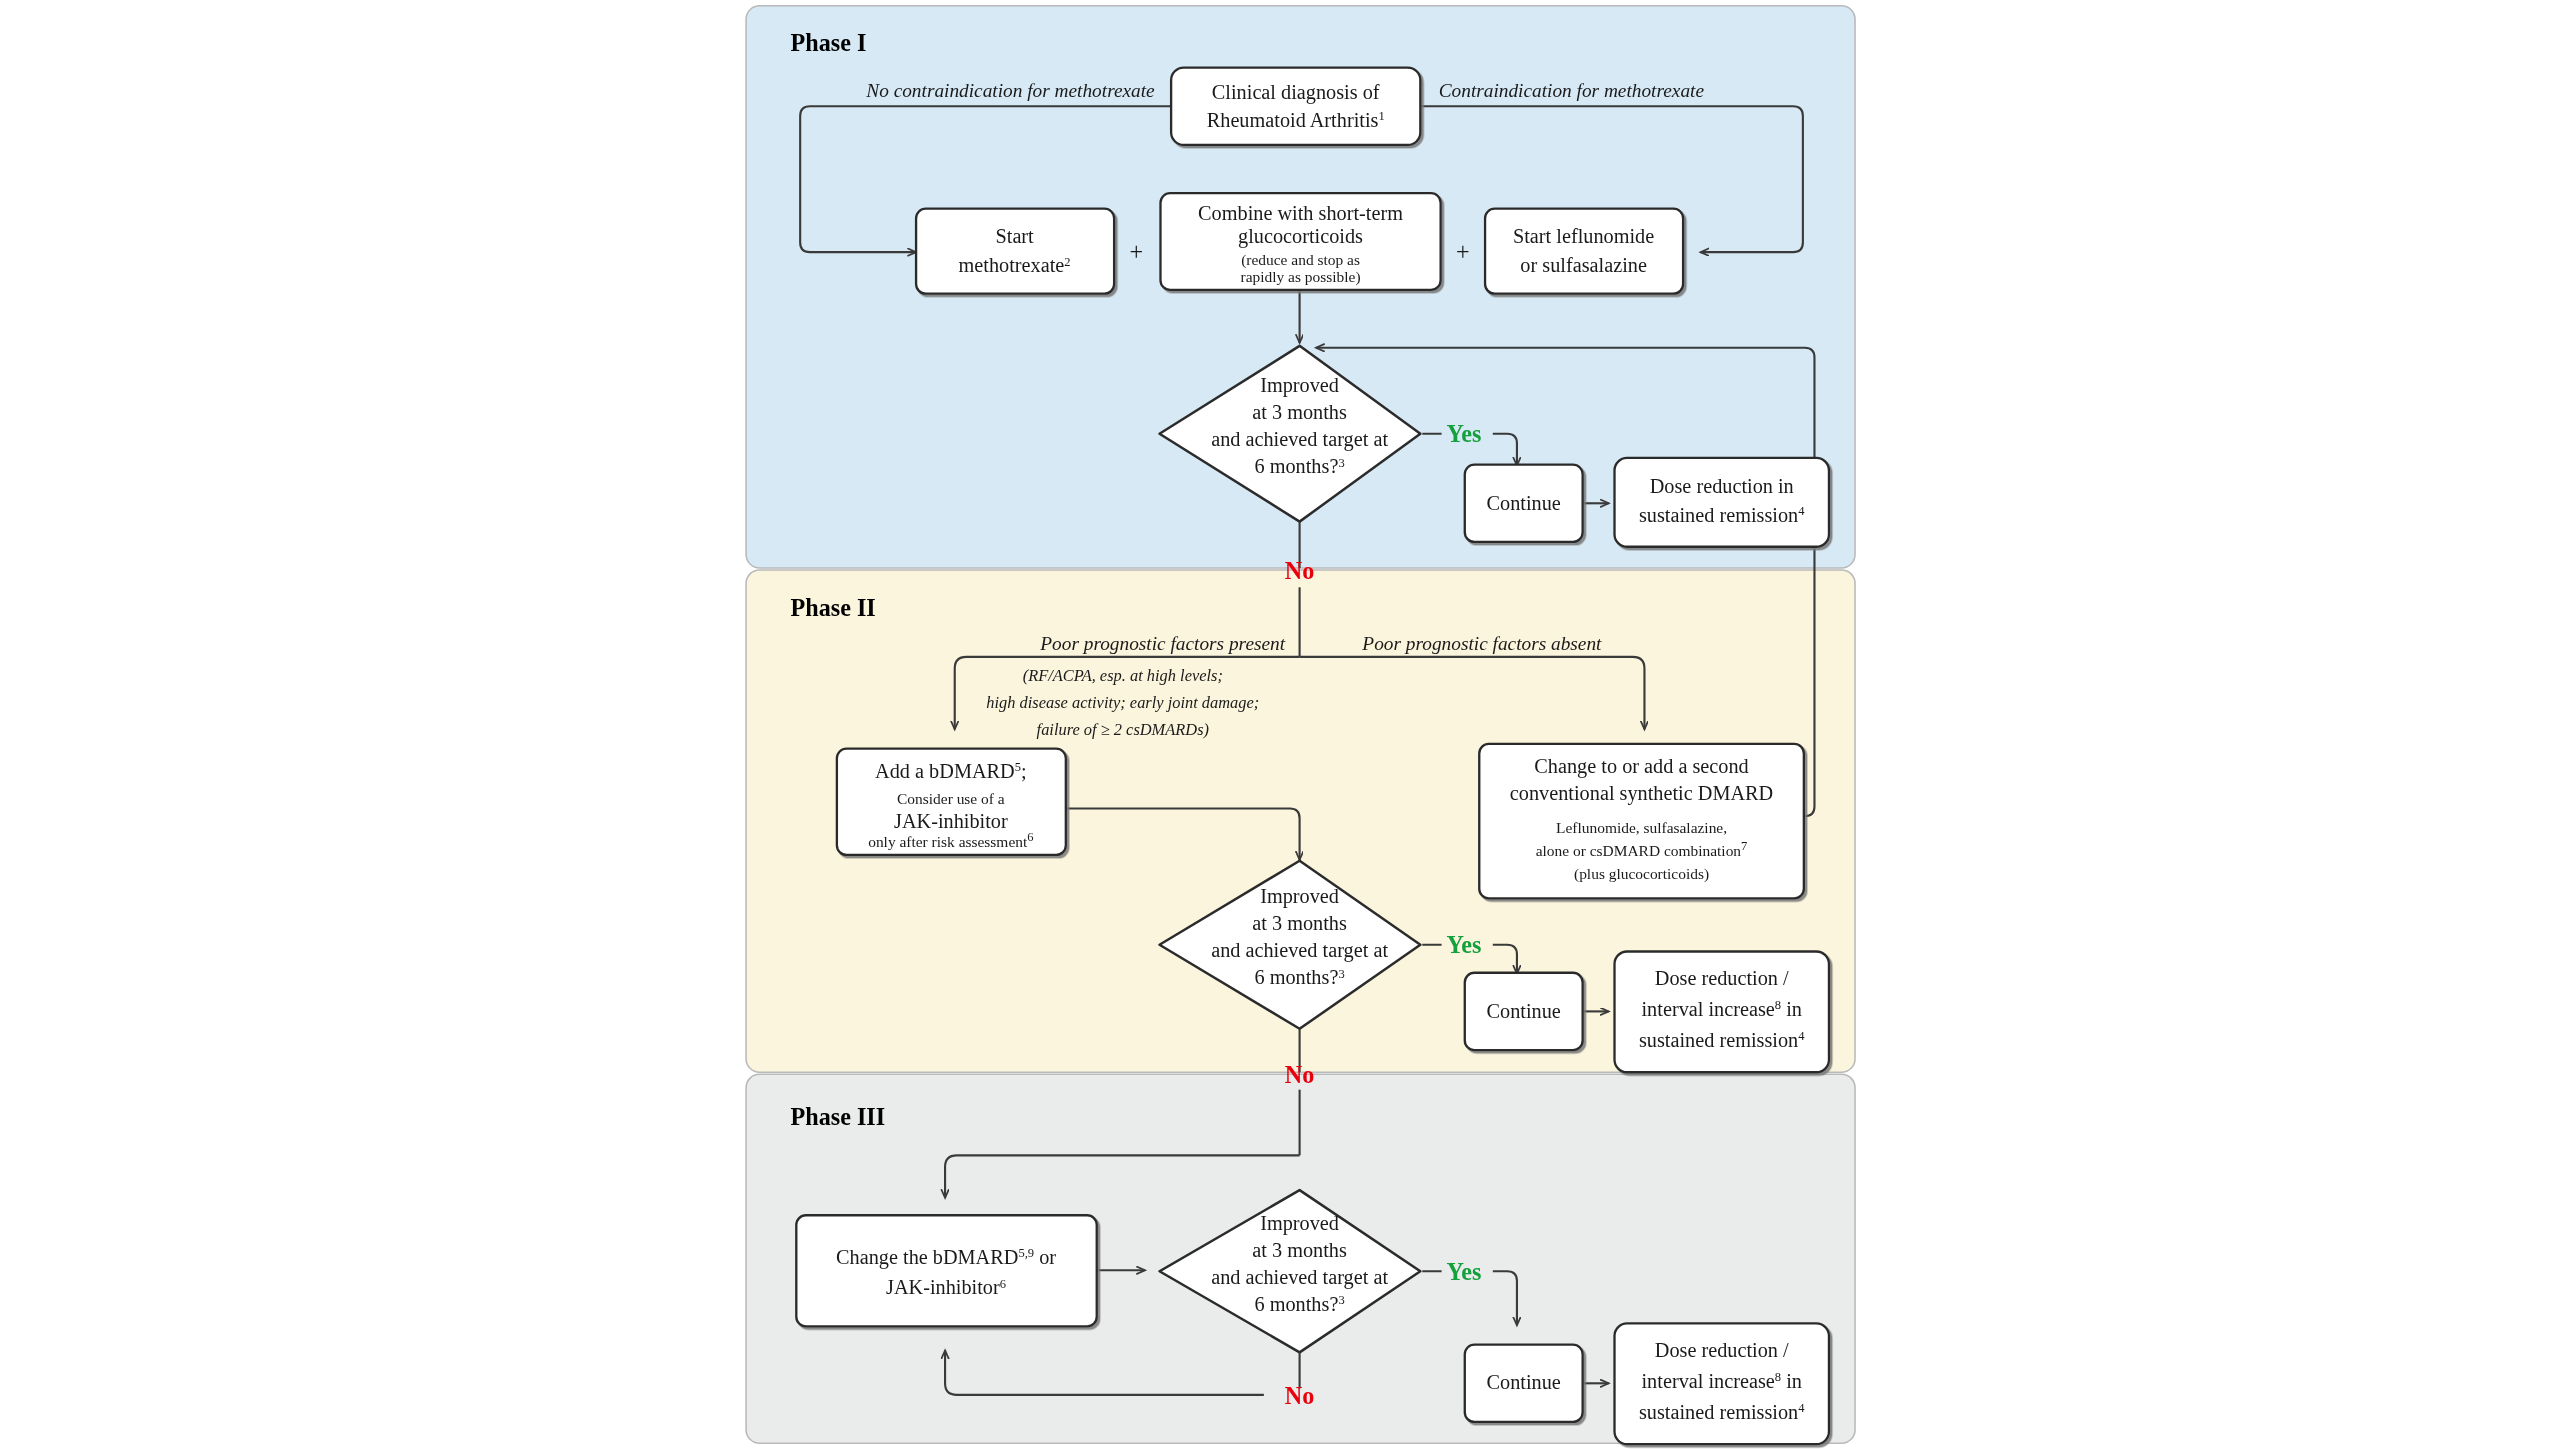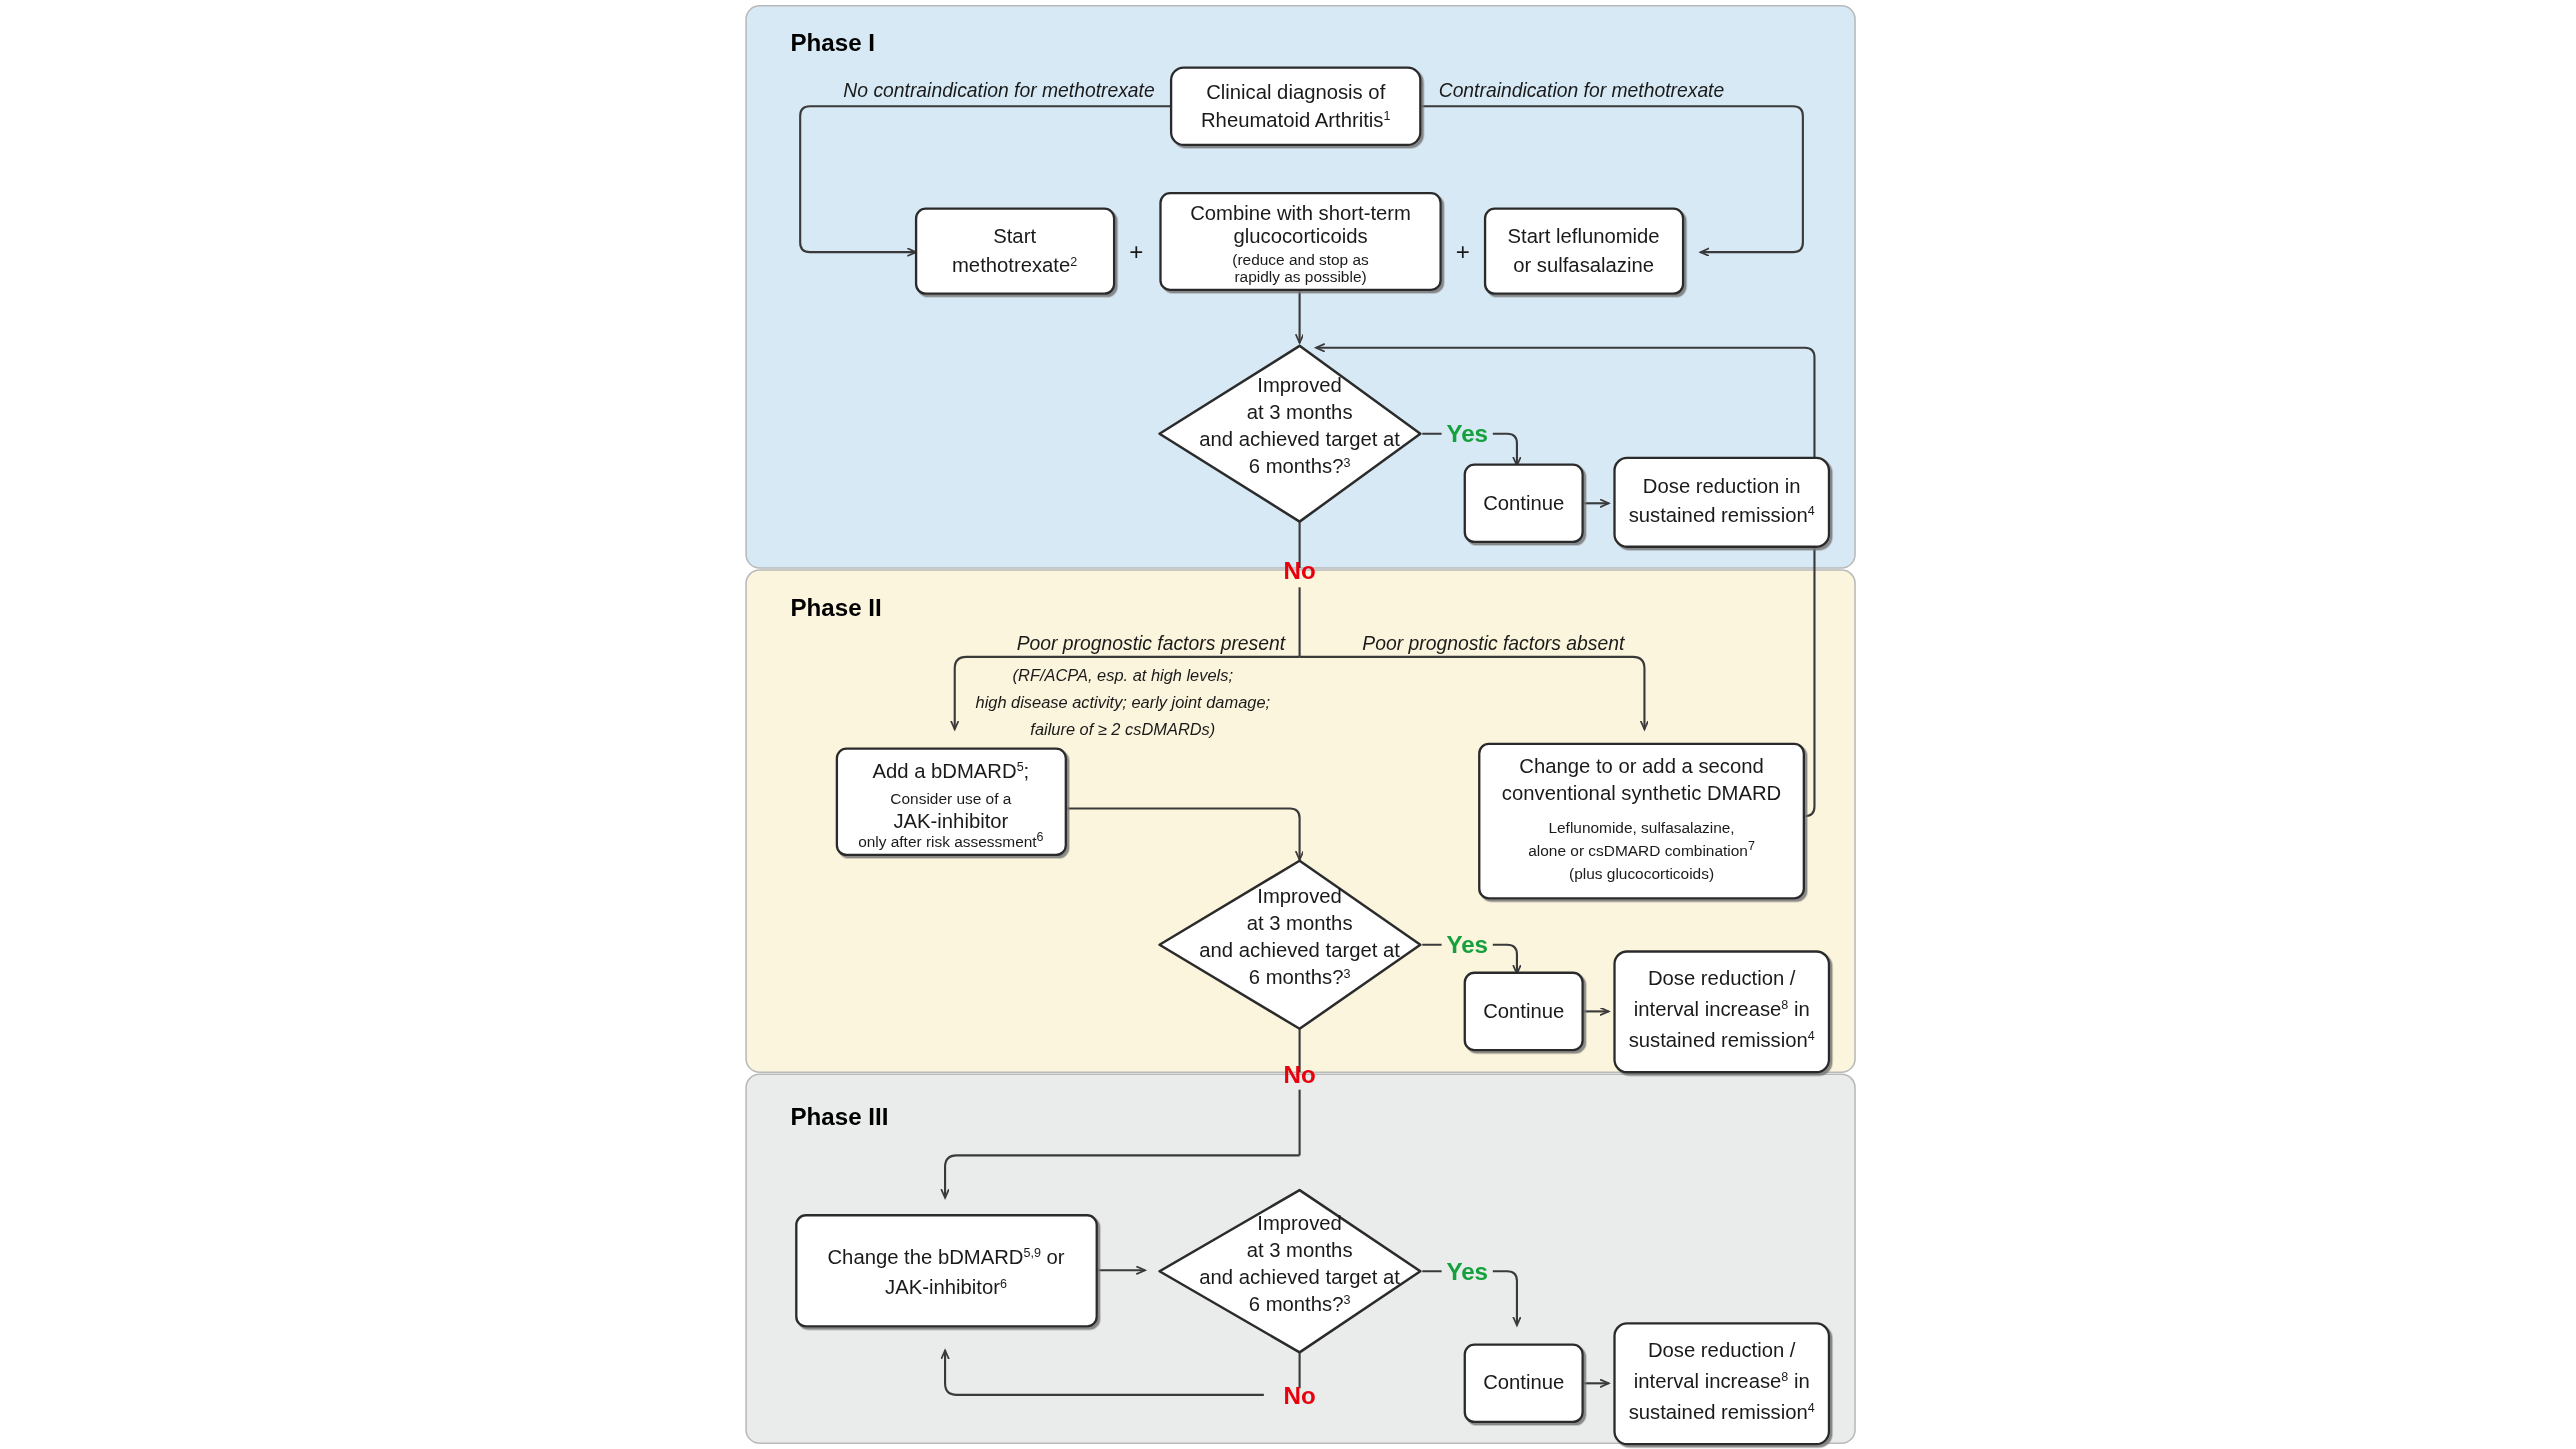--- a/index.html
+++ b/index.html
@@ -1,18 +1,18 @@
 <!DOCTYPE html>
 <html><head>
 <meta charset="utf-8">
 <style>
   html,body{margin:0;padding:0;background:#ffffff;}
   body{width:2576px;height:1449px;overflow:hidden;
        font-family:"Liberation Sans","DejaVu Sans",sans-serif;}
-  #stage{position:relative;width:2576px;height:1449px;background:#fff;}
+  #stage{position:relative;width:2576px;height:1449px;background:#fff;font-family:Liberation Serif, serif;}
   svg{display:block;}
   .phase-title{font-weight:bold;font-size:25px;fill:#000;}
   .boxtext{font-size:21px;fill:#1a1a1a;}
   .boxtext-sm{font-size:16px;fill:#1a1a1a;}
   .edgelabel{font-size:20px;font-style:italic;fill:#1a1a1a;}
   .edgelabel-sm{font-size:17px;font-style:italic;fill:#1a1a1a;}
   .yes{font-size:25px;font-weight:bold;fill:#14a03c;}
   .no{font-size:25px;font-weight:bold;fill:#e8000d;}
   .plus{font-size:25px;fill:#1a1a1a;}
   .sup{font-size:13px;}

